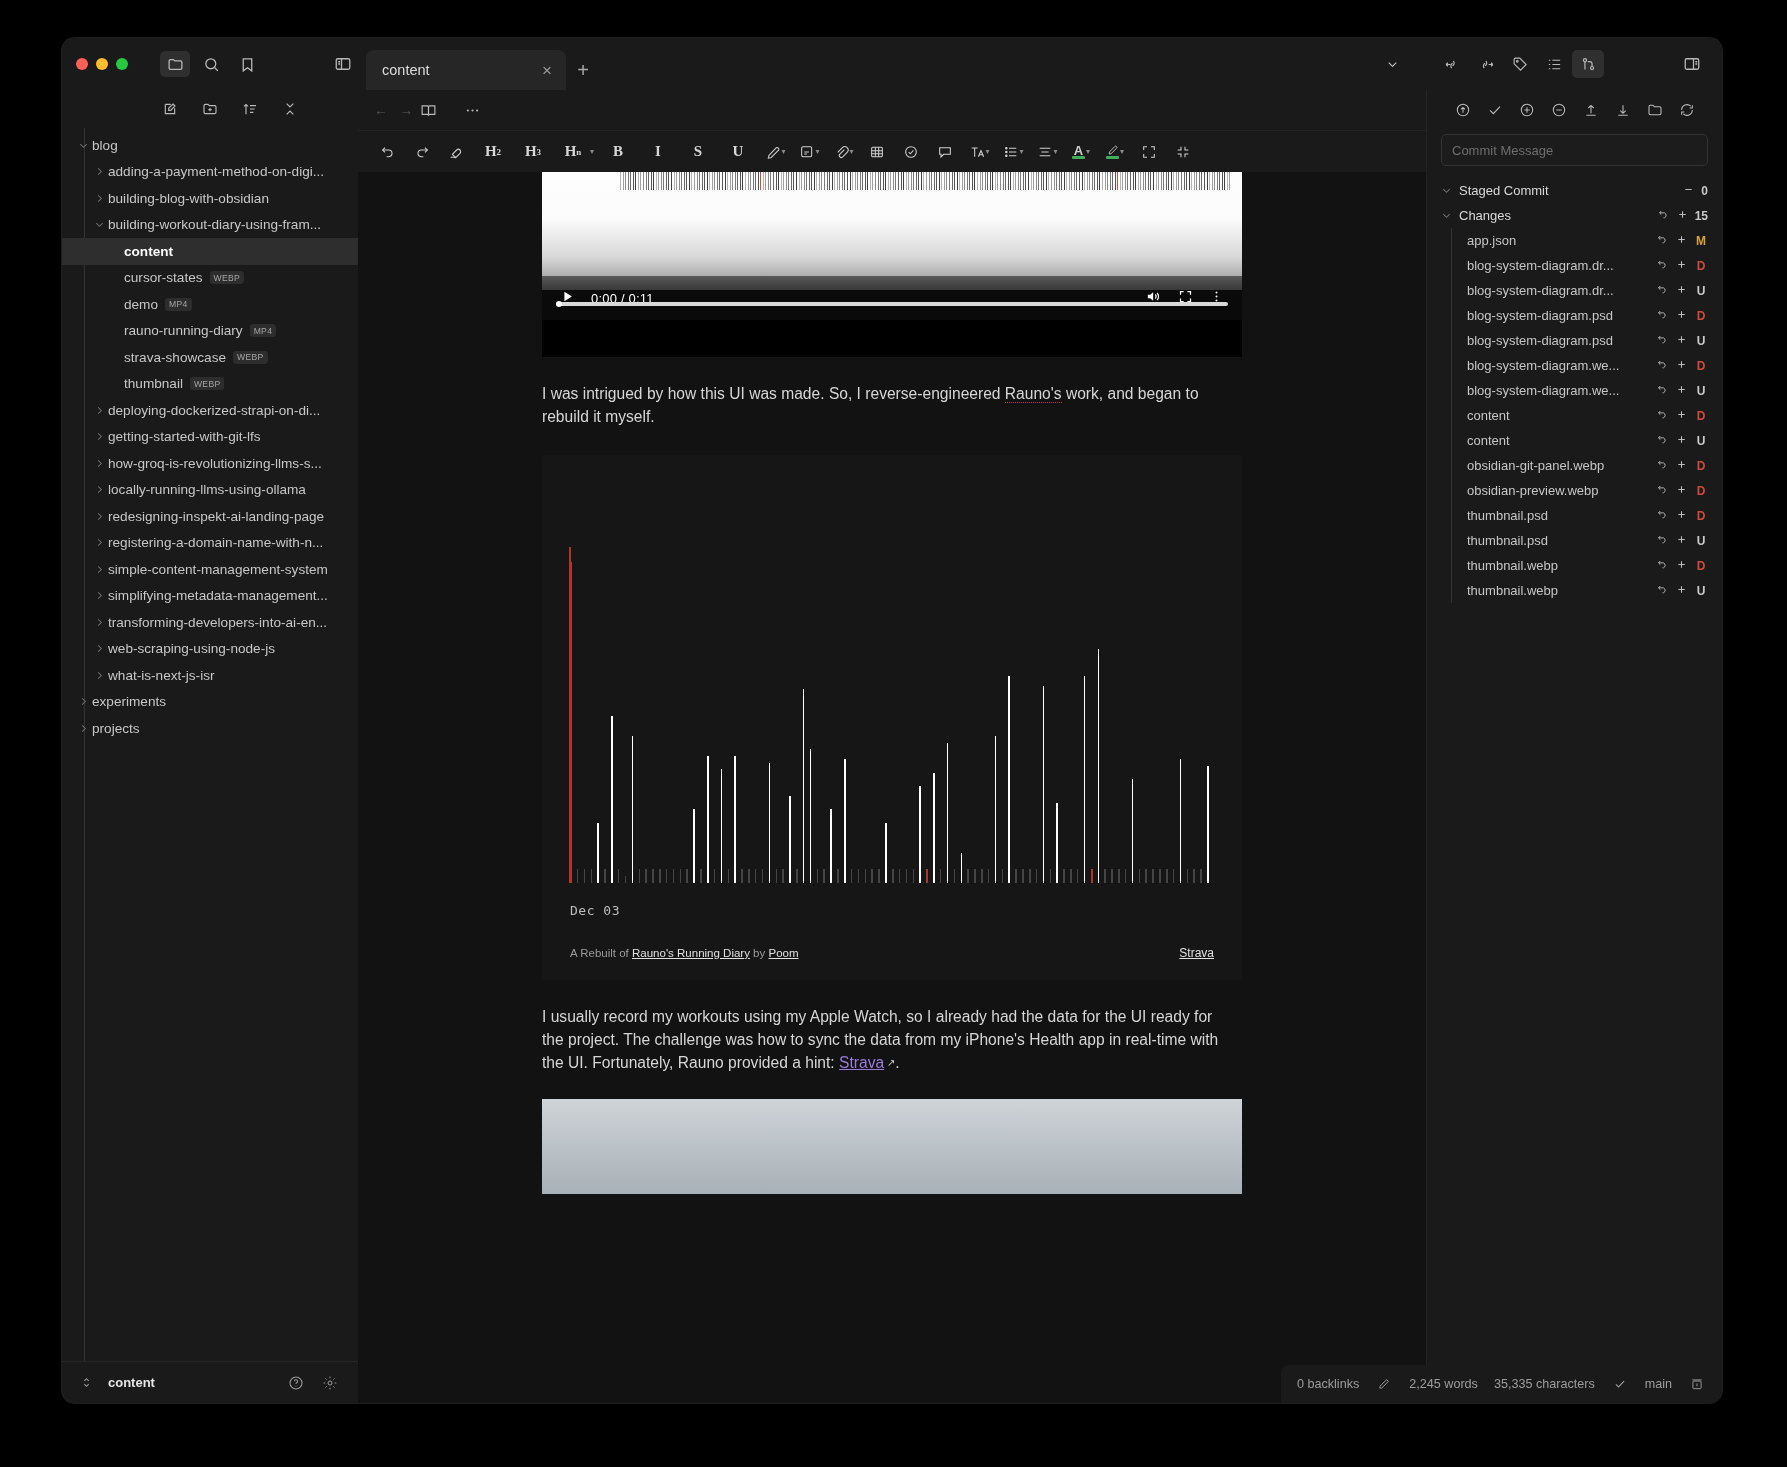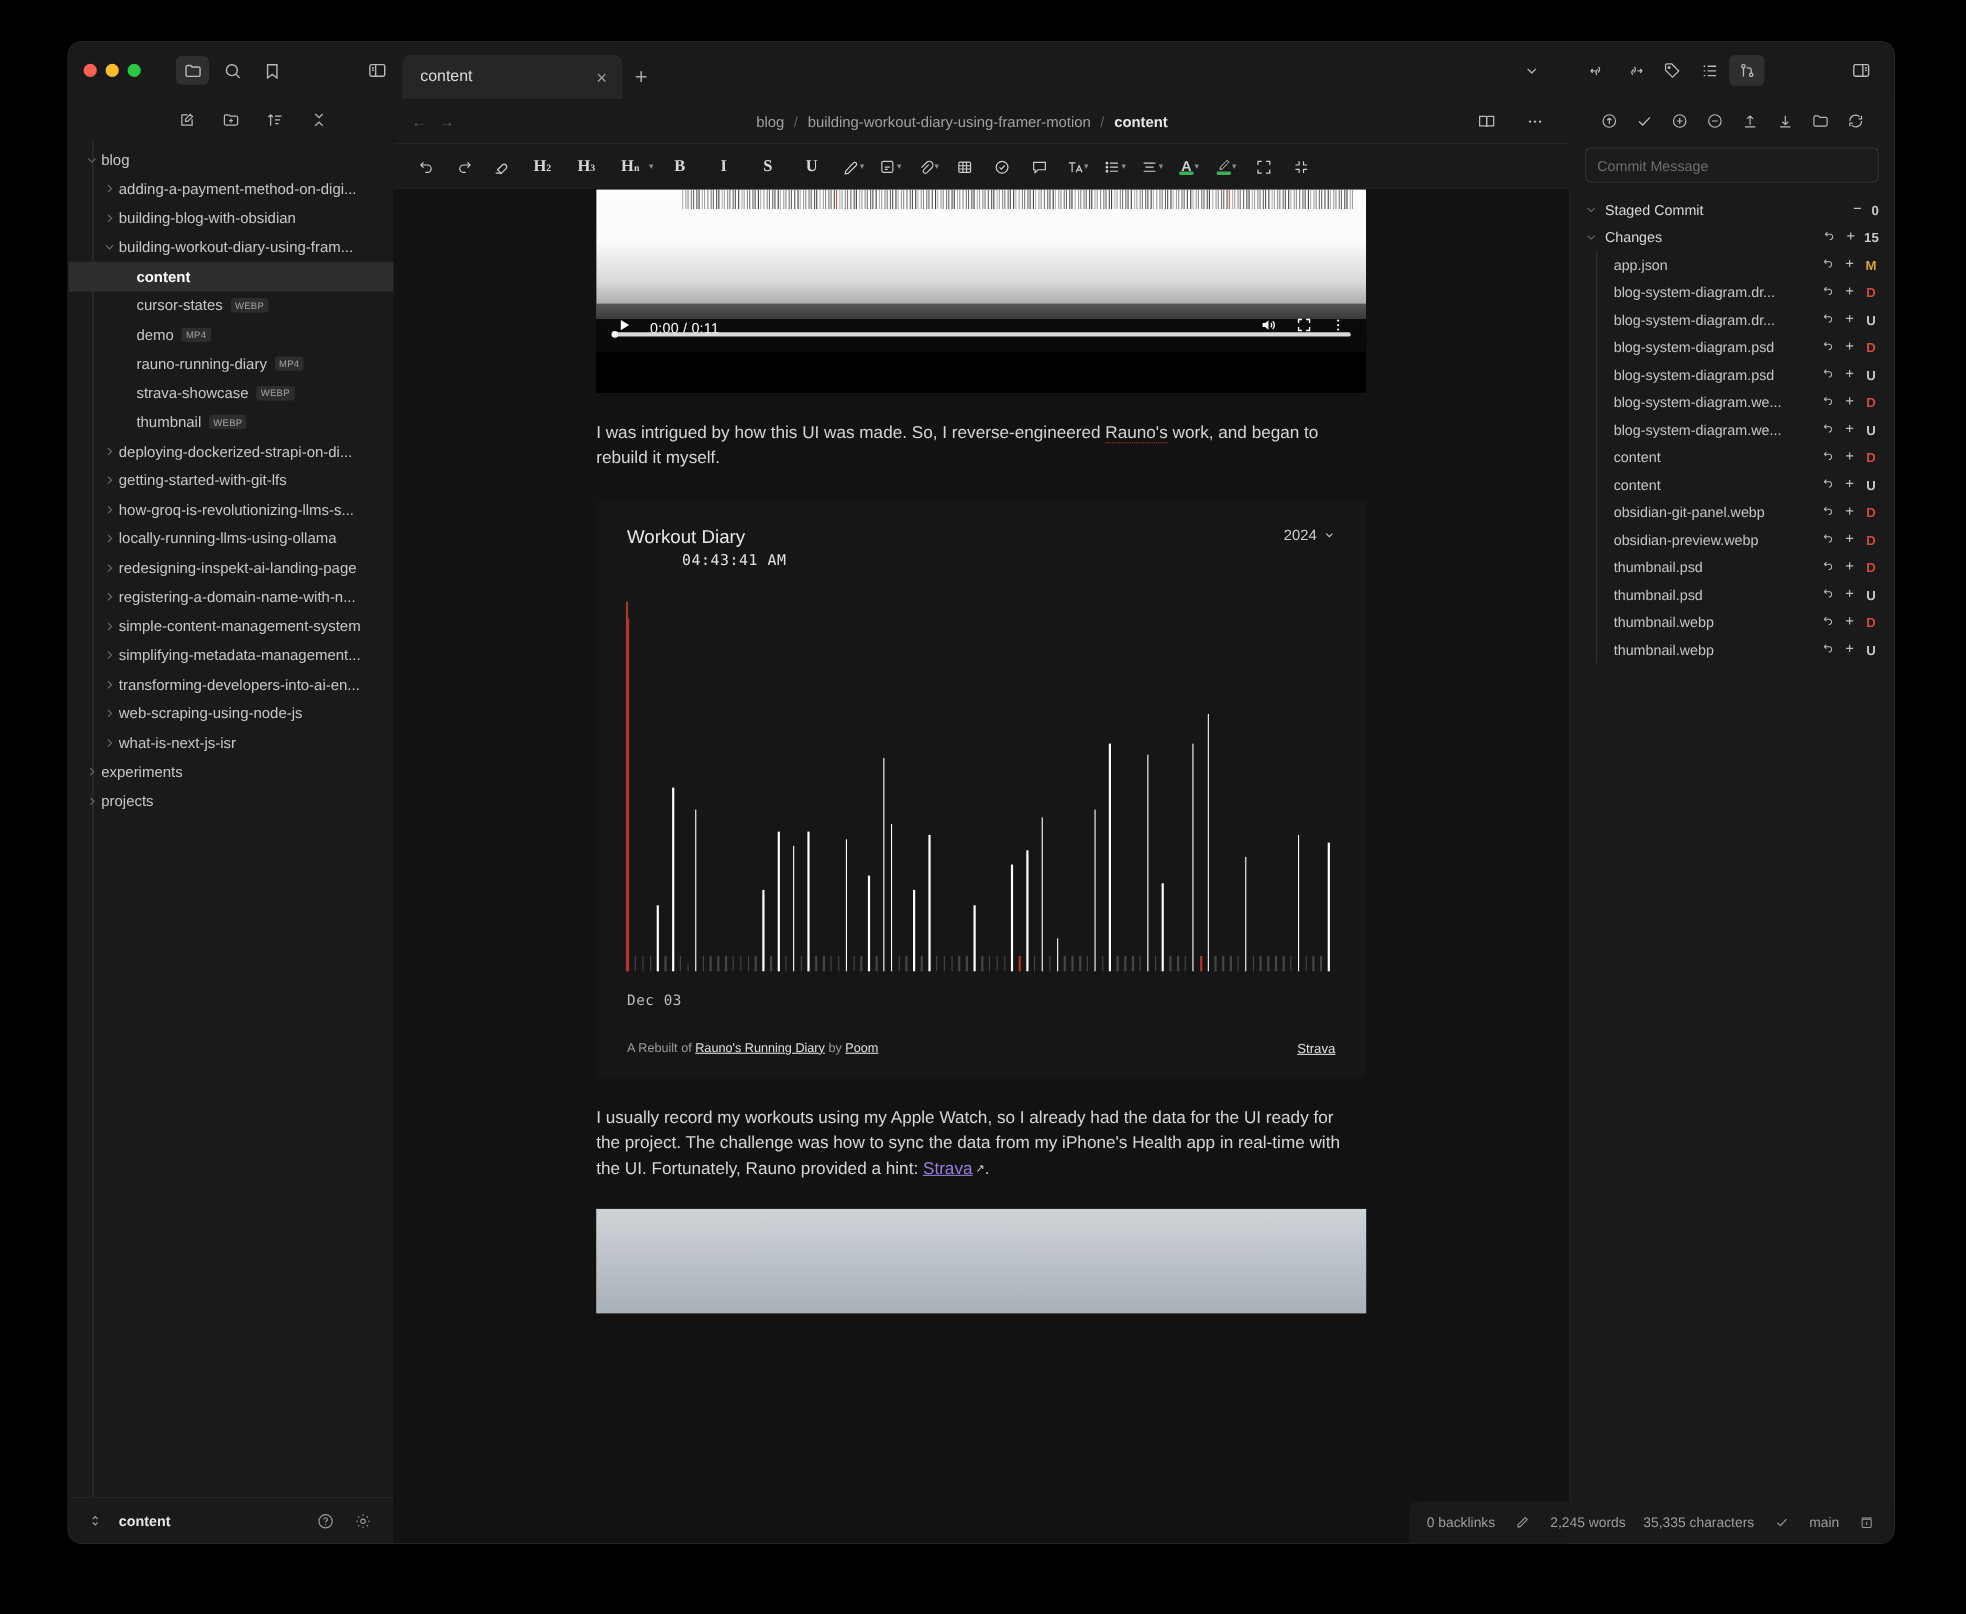--- a/index.html
+++ b/index.html
@@ -765,27 +765,20 @@
         </span>
       </div>
     </div>
 
     <div class="editor">
 
       <div class="breadcrumbbar">
         <div class="navbtns">
           <span>←</span>
           <span>→</span>
-        </div>
-        <div class="bc">
-          <span class="crumb">blog</span>
-          <span class="sl">/</span>
-          <span class="crumb">building-workout-diary-using-framer-motion</span>
-          <span class="sl">/</span>
-          <span class="cur">content</span>
         </div>
         <div class="bc-right">
           <span class="tb-icon">
             <svg width="17" height="17" viewBox="0 0 24 24" fill="none" stroke="currentColor" stroke-width="1.6">
                 <path d="M3 5.5h7.5a1.5 1.5 0 0 1 1.5 1.5v12a1.5 1.5 0 0 0-1.5-1.5H3z"></path>
                 <path d="M21 5.5h-7.5A1.5 1.5 0 0 0 12 7v12a1.5 1.5 0 0 1 1.5-1.5H21z"></path>
               </svg>
           </span>
           <span class="tb-icon">
             <svg width="17" height="17" viewBox="0 0 24 24" fill="currentColor">
@@ -1210,32 +1203,20 @@
             </div>
             <div class="vb-bottom"></div>
           </div>
 
           <p class="para">
             I was intrigued by how this UI was made. So, I reverse-engineered <span class="spell">Rauno's</span> work, and began to rebuild it myself.
           </p>
 
 
           <div class="chartcard">
-            <div class="cc-head">
-              <div>
-                <div class="cc-title">Workout Diary</div>
-                <div class="cc-time">04:43:41 AM</div>
-              </div>
-              <div class="cc-year">
-                <span>2024</span>
-                <svg width="11" height="11" viewBox="0 0 24 24" fill="none" stroke="currentColor" stroke-width="2">
-                    <path d="M6 9l6 6 6-6"></path>
-                  </svg>
-              </div>
-            </div>
             <div class="plot">
               <div class="bars" id="chartbars">
                   <span class="bar red" style="left:0.00px;height:320.6px;opacity:1"></span>
                   <span class="bar base" style="left:6.85px;height:13.4px;opacity:0.55"></span>
                   <span class="bar base" style="left:13.70px;height:13.4px;opacity:0.55"></span>
                   <span class="bar base" style="left:20.55px;height:13.4px;opacity:0.55"></span>
                   <span class="bar" style="left:27.40px;height:60.1px;opacity:1"></span>
                   <span class="bar base" style="left:34.26px;height:13.4px;opacity:0.55"></span>
                   <span class="bar" style="left:41.11px;height:167.0px;opacity:1"></span>
                   <span class="bar base" style="left:47.96px;height:13.4px;opacity:0.55"></span>

